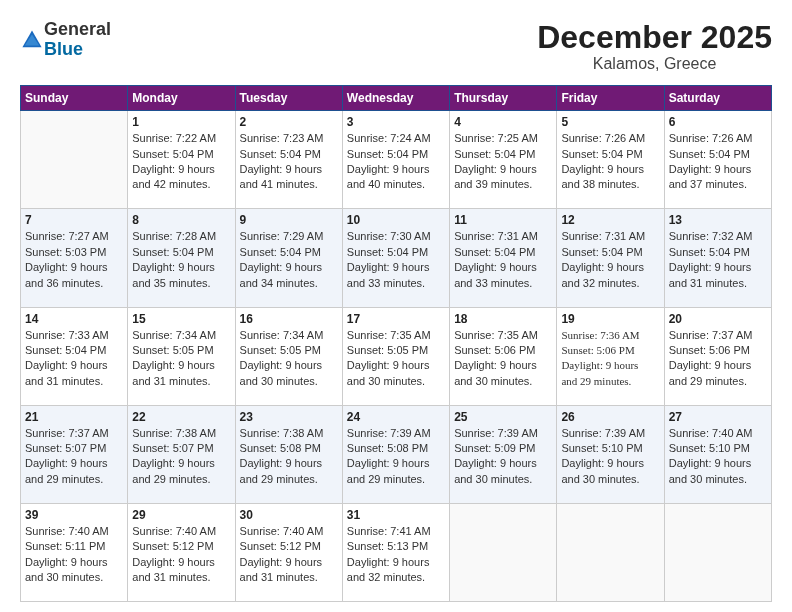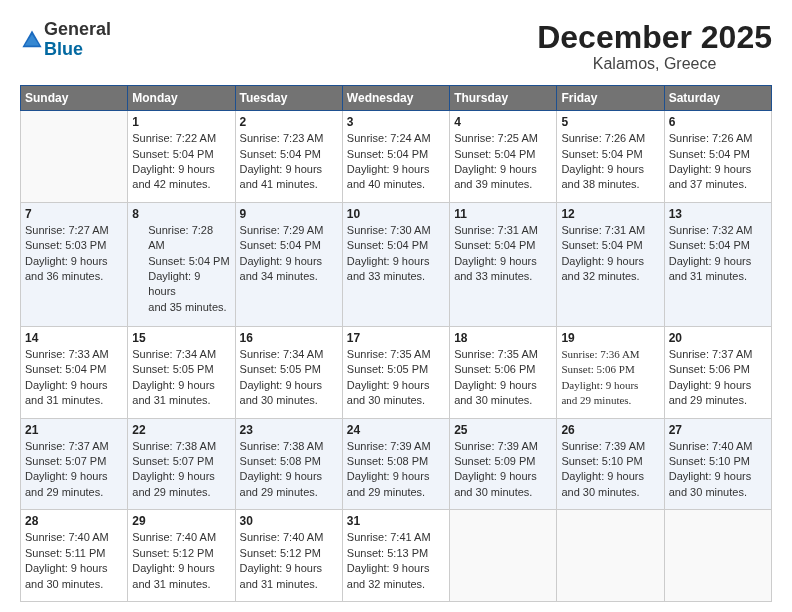--- a/index.html
+++ b/index.html
@@ -53,21 +53,21 @@
       text-align: center;
     }
     .calendar {
       flex: 1;
       border: 1px solid #ccc;
       border-collapse: collapse;
       width: 100%;
       table-layout: fixed;
     }
     .calendar th {
-      background: #737373;
+      background: #701a75;
       color: #fff;
       font-size: 12px;
       font-weight: bold;
       padding: 5px 4px;
       text-align: left;
       border: 1px solid #1e5090;
     }
     .calendar td {
       border: 1px solid #ccc;
       vertical-align: top;
@@ -178,21 +178,21 @@
         <tr class="row-alt">
           <td>
             <span class="day-number">7</span>
             <div class="day-info" style="white-space: pre-line;">Sunrise: 7:27 AM
 Sunset: 5:03 PM
 Daylight: 9 hours
 and 36 minutes.</div>
           </td>
           <td>
             <span class="day-number">8</span>
-            <div class="day-info" style="white-space: pre-line; margin-left: 16px;">Sunrise: 7:28 AM
+            <div class="day-info" style="white-space: pre-line;">Sunrise: 7:28 AM
 Sunset: 5:04 PM
 Daylight: 9 hours
 and 35 minutes.</div>
           </td>
           <td>
             <span class="day-number">9</span>
             <div class="day-info" style="white-space: pre-line;">Sunrise: 7:29 AM
 Sunset: 5:04 PM
 Daylight: 9 hours
 and 34 minutes.</div>
@@ -323,21 +323,21 @@
           <td>
             <span class="day-number">27</span>
             <div class="day-info" style="white-space: pre-line;">Sunrise: 7:40 AM
 Sunset: 5:10 PM
 Daylight: 9 hours
 and 30 minutes.</div>
           </td>
         </tr>
         <tr>
           <td>
-            <span class="day-number">28</span>
+            <span class="day-number">39</span>
             <div class="day-info" style="white-space: pre-line;">Sunrise: 7:40 AM
 Sunset: 5:11 PM
 Daylight: 9 hours
 and 30 minutes.</div>
           </td>
           <td>
             <span class="day-number">29</span>
             <div class="day-info" style="white-space: pre-line;">Sunrise: 7:40 AM
 Sunset: 5:12 PM
 Daylight: 9 hours

